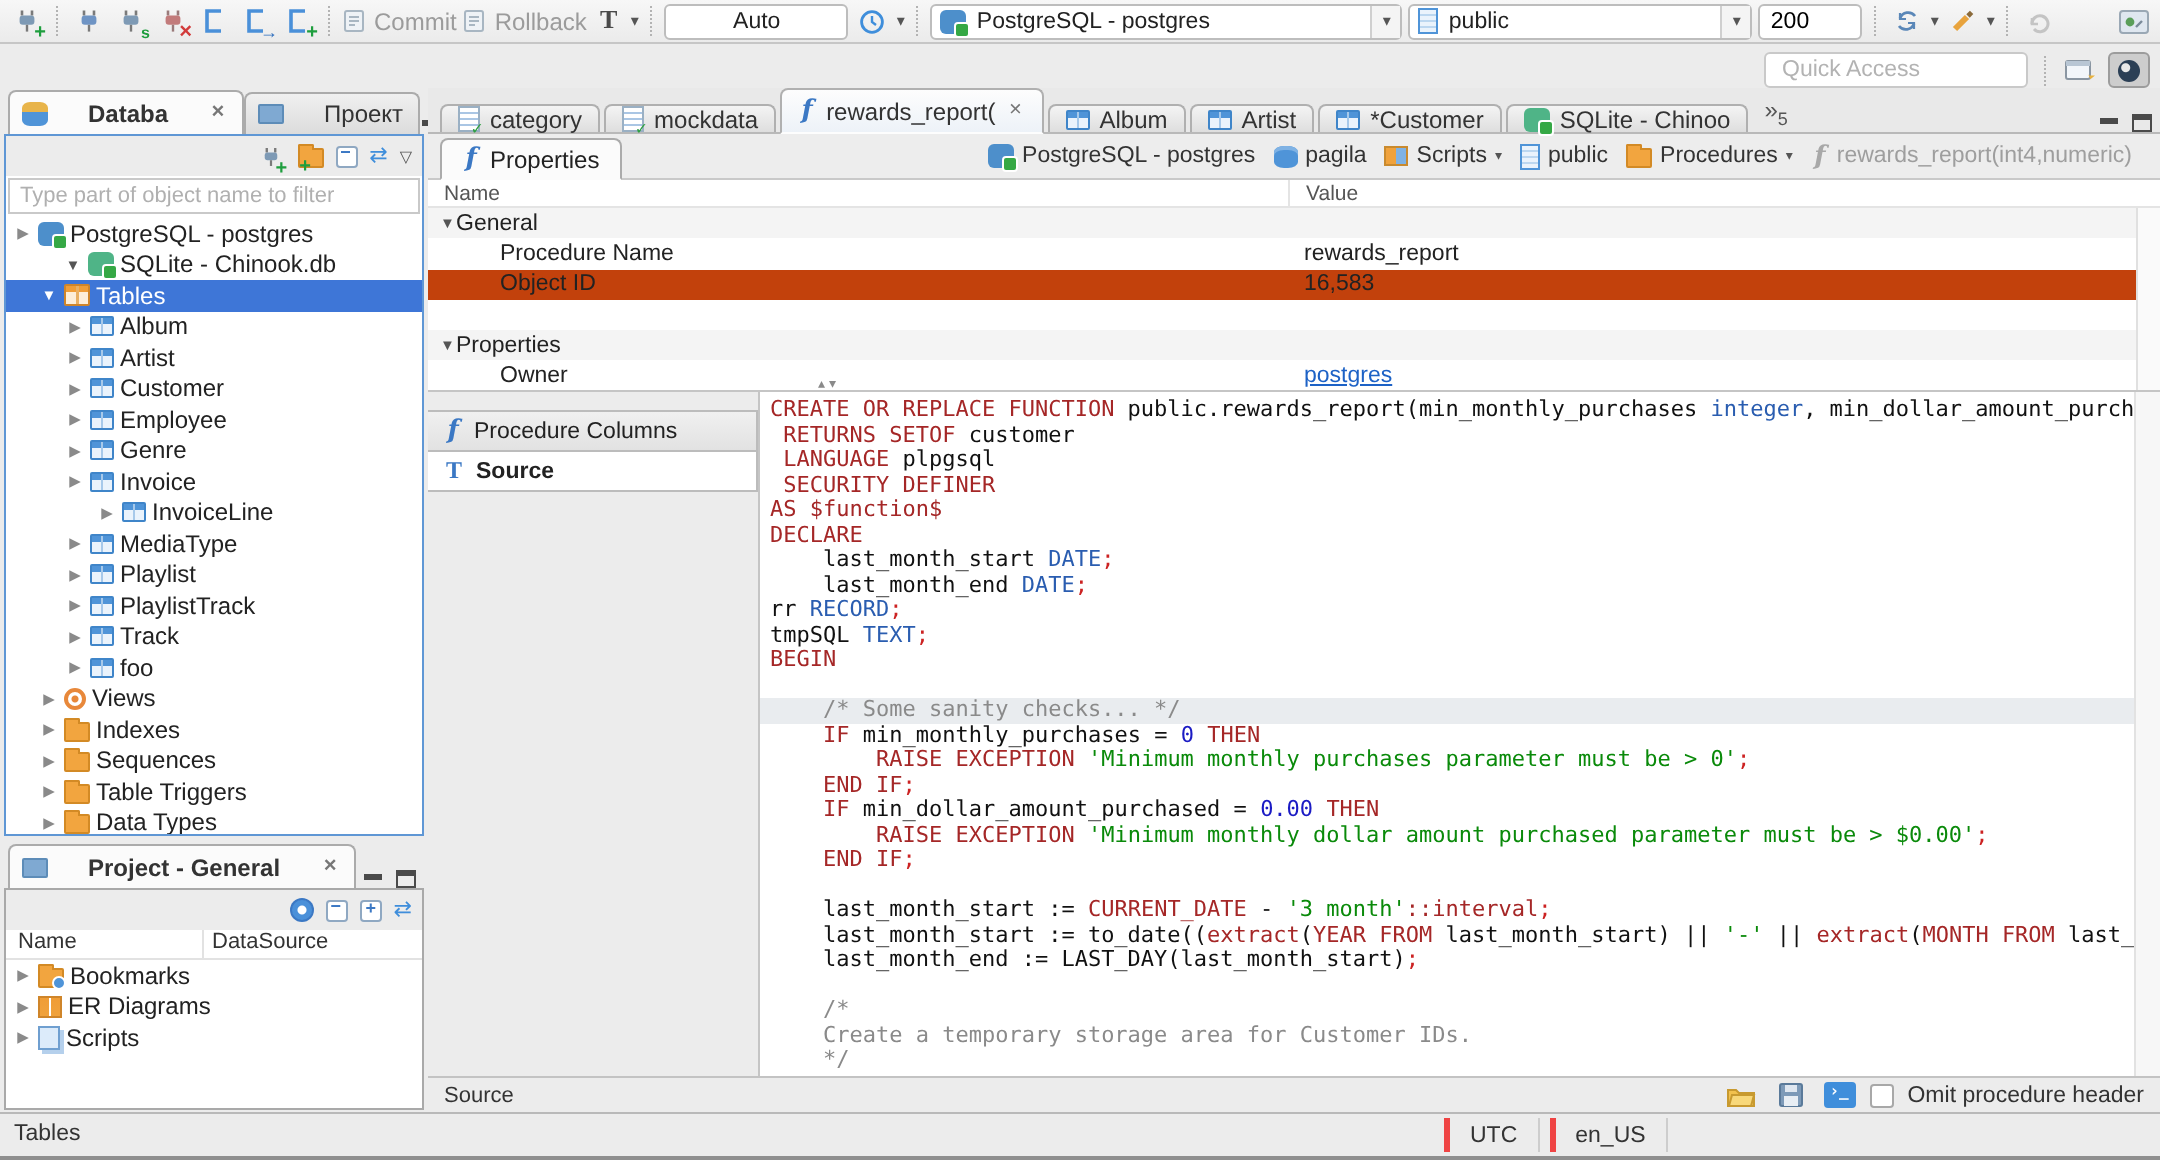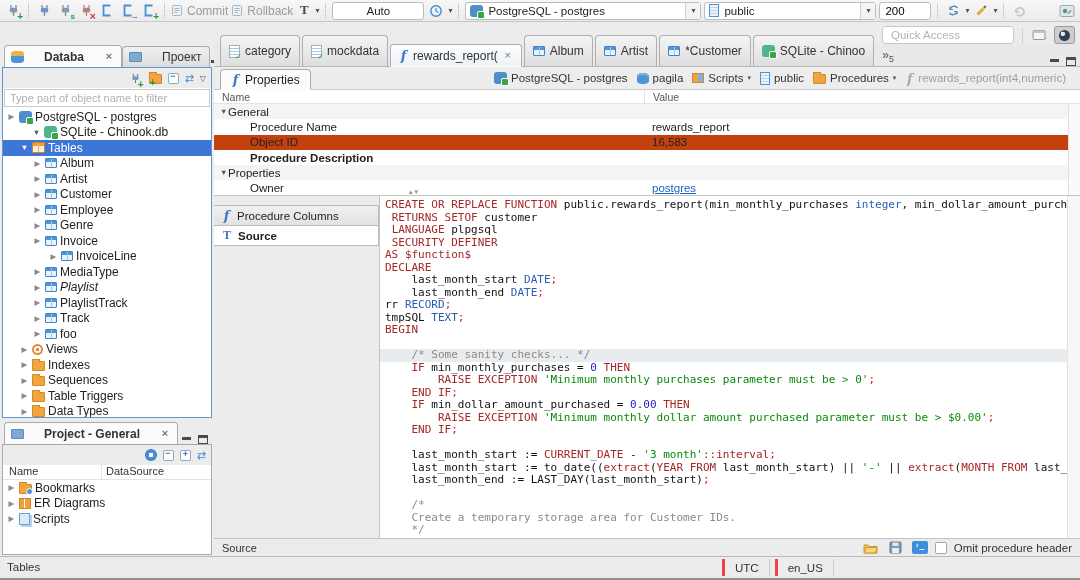--- a/index.html
+++ b/index.html
@@ -88,21 +88,21 @@
   .tlbl{font-size:12px}
   #proj-panel{position:absolute;left:2px;top:422px;width:210px;height:133px}
   #proj-panel .panel-body{position:absolute;top:22px;left:0;right:0;bottom:0;border:1px solid #a9a9a9;background:#fff;display:flex;flex-direction:column;overflow:hidden}
   .colhead{height:15px;display:flex;font-size:11px;color:#333;border-bottom:1px solid #e2e2e2;flex:none}
   .colhead .c1{width:98px;padding-left:6px}
   .colhead .c2{border-left:1px solid #e2e2e2;padding-left:4px}
   #proj-tree{flex:1;overflow:hidden}
   
   #editor{position:absolute;left:214px;top:44px;right:0;bottom:24px;background:#ececec;display:flex;flex-direction:column}
   #etabbar{height:23px;background:#e9e9e9;border-bottom:1px solid #b9b9b9;display:flex;align-items:flex-end;padding-left:6px;flex:none}
-  .etab{display:flex;align-items:center;gap:5px;padding:0 8px;height:31px;border:1px solid #b0b0b0;border-bottom:none;border-radius:4px 4px 0 0;background:linear-gradient(#f4f4f4,#dedede);font-size:12px;color:#333;margin-right:2px;white-space:nowrap}
+  .etab{display:flex;align-items:center;gap:5px;padding:0 8px;height:14px;border:1px solid #b0b0b0;border-bottom:none;border-radius:4px 4px 0 0;background:linear-gradient(#f4f4f4,#dedede);font-size:12px;color:#333;margin-right:2px;white-space:nowrap}
   .etab.active{background:linear-gradient(#fdfdfd,#edf2f8);height:23px;margin-bottom:-1px;border-bottom:1px solid #fdfdfd}
   .ovf{font-size:12px;color:#555;padding:0 3px 2px 6px}
   .ovf::before{content:"\00bb"}
   .ovf .cnt{font-size:9px;vertical-align:sub}
   #props-row{height:23px;background:#ededed;border-bottom:1px solid #c9c9c9;display:flex;align-items:flex-end;flex:none}
   #props-tab{margin-left:6px;display:flex;align-items:center;gap:5px;padding:0 10px;height:21px;background:#fbfbfb;border:1px solid #ababab;border-bottom:1px solid #fbfbfb;border-radius:4px 4px 0 0;font-size:12px;margin-bottom:-1px;position:relative;z-index:2}
   #breadcrumb{margin-left:auto;display:flex;align-items:center;gap:1px;padding-right:10px;height:22px}
   .crumb{display:flex;align-items:center;gap:4px;padding:0 4px;font-size:11.5px;color:#333;white-space:nowrap}
   .crumb.muted{color:#9e9e9e}
   .ca{font-size:7px;color:#555}
@@ -362,21 +362,21 @@
         <div class="trow" style="padding-left: 30px; margin-left: 16px;">
           <span class="arrow right"></span>
           <span class="ti i-table"></span>
           <span class="tlbl">InvoiceLine</span>
         </div>
         <div class="trow" style="padding-left: 30px;">
           <span class="arrow right"></span>
           <span class="ti i-table"></span>
           <span class="tlbl">MediaType</span>
         </div>
-        <div class="trow" style="padding-left: 30px; font-style: italic;">
+        <div class="trow" style="padding-left: 30px;">
           <span class="arrow right"></span>
           <span class="ti i-table"></span>
           <span class="tlbl">Playlist</span>
         </div>
         <div class="trow" style="padding-left: 30px;">
           <span class="arrow right"></span>
           <span class="ti i-table"></span>
           <span class="tlbl">PlaylistTrack</span>
         </div>
         <div class="trow" style="padding-left: 30px;">
@@ -553,23 +553,20 @@
           </div>
           <div class="gval">rewards_report</div>
         </div>
         <div class="grow sel">
           <div class="gname child">
             <span>Object ID</span>
           </div>
           <div class="gval">16,583</div>
         </div>
         <div class="grow">
-          <div class="gname child bold">
-            <span>Procedure Description</span>
-          </div>
           <div class="gval"></div>
         </div>
         <div class="grow str">
           <div class="gname">
             <span class="garr"></span>
             <span>Properties</span>
           </div>
           <div class="gval"></div>
         </div>
         <div class="grow">

